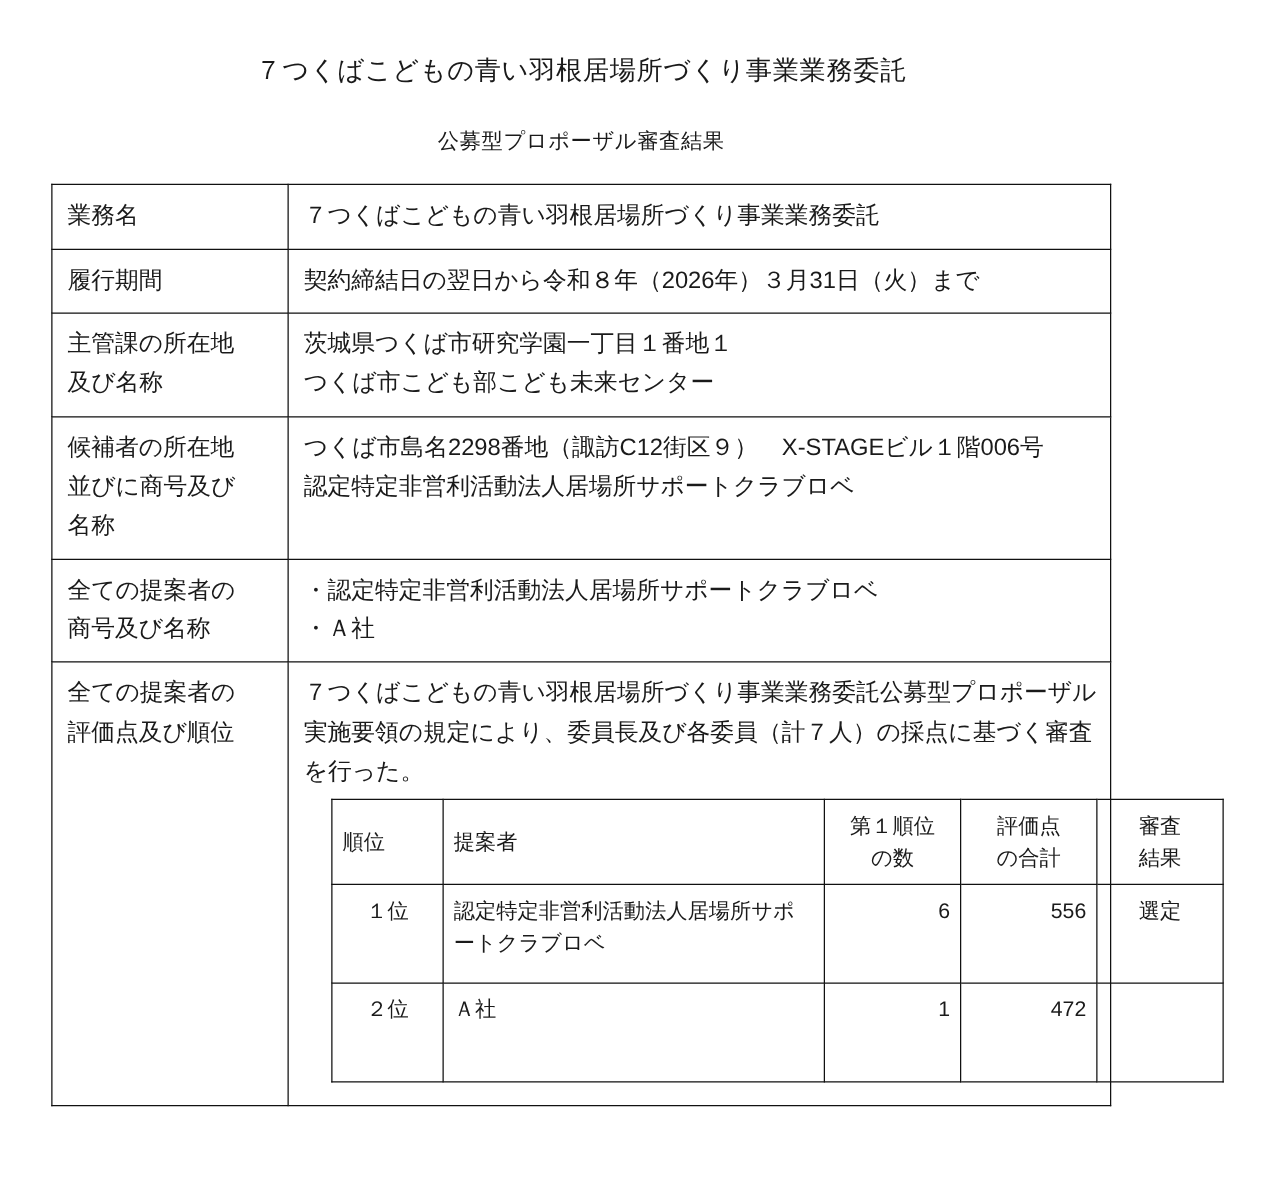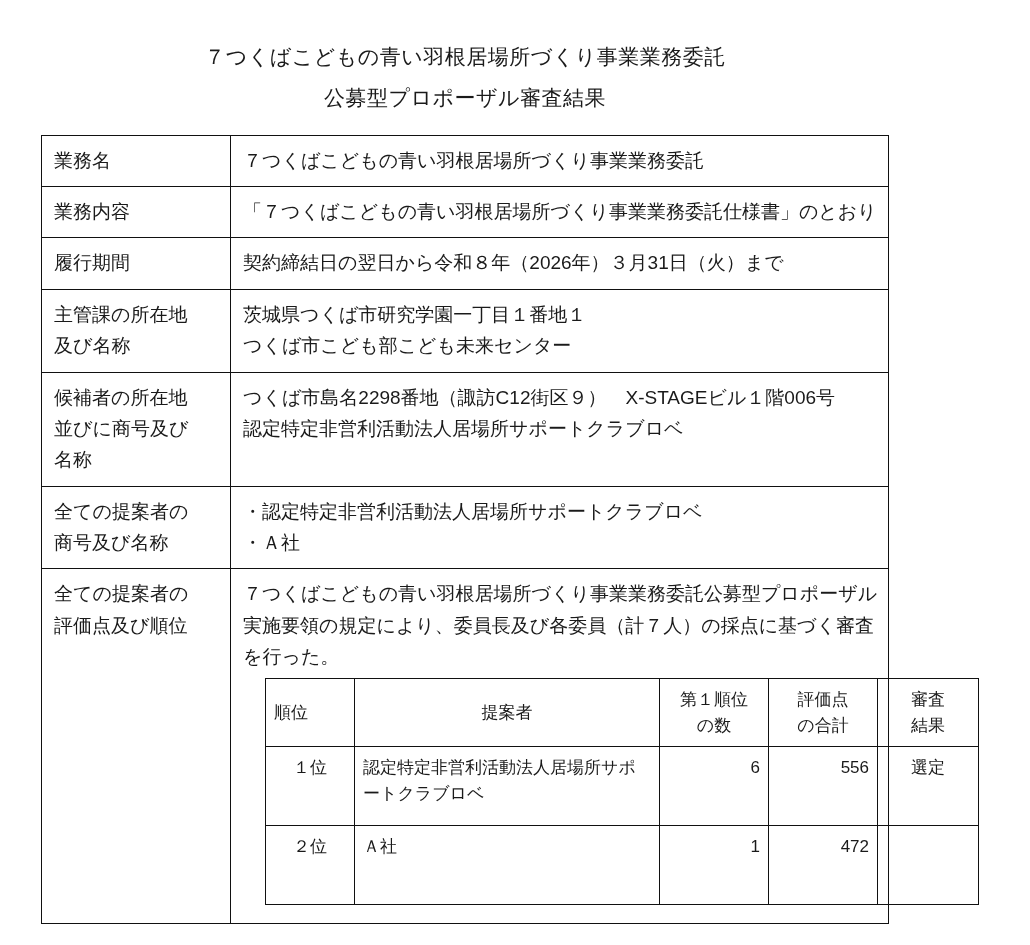--- a/index.html
+++ b/index.html
@@ -24,24 +24,24 @@
   .title-block {
     text-align: center;
     padding-top: 42px;
   }
   .title-line1 {
     font-size: 21px;
     letter-spacing: 0.5px;
     line-height: 1.4;
   }
   .title-line2 {
-    font-size: 21px;
+    font-size: 17px;
     letter-spacing: 0.5px;
     line-height: 1.4;
-    margin-top: 12px;
+    margin-top: 30px;
   }
   .main-table {
     margin: 22px auto 0 auto;
     width: 848px;
     border-collapse: collapse;
     table-layout: fixed;
   }
   .main-table td {
     border: 1.5px solid #111111;
     vertical-align: top;
@@ -68,21 +68,21 @@
   }
   .inner-table td, .inner-table th {
     border: 1.5px solid #111111;
     font-size: 17px;
     line-height: 1.5;
     font-weight: normal;
     padding: 8px 8px;
     vertical-align: top;
   }
   .ih-rank { width: 72px; text-align: left; }
-  .ih-name { width: 288px; text-align: center; }
+  .ih-name { width: 288px; }
   .ih-first { width: 92px; text-align: center; }
   .ih-score { width: 92px; text-align: center; }
   .ih-result { width: 84px; text-align: center; }
   .r-rank { text-align: center; vertical-align: middle; }
   .r-name { text-align: left; }
   .r-num { text-align: right; vertical-align: middle; padding-right: 10px; }
   .r-res { text-align: center; vertical-align: middle; }
   .row-tall td { height: 62px; }
   .header-row td { height: 50px; vertical-align: middle; }
   .label-mid { vertical-align: middle; }
@@ -99,28 +99,20 @@
   </div>
 
   <table class="main-table">
     <tbody>
       <tr>
         <td class="col-label label-mid">
             <span class="cell-text">業務名</span>
           </td>
         <td class="col-value label-mid">
             <span class="cell-text">７つくばこどもの青い羽根居場所づくり事業業務委託</span>
-          </td>
-      </tr>
-      <tr>
-        <td class="col-label label-mid">
-            <span class="cell-text">業務内容</span>
-          </td>
-        <td class="col-value">
-            <span class="cell-text">「７つくばこどもの青い羽根居場所づくり事業業務委託仕様書」のとおり</span>
           </td>
       </tr>
       <tr>
         <td class="col-label label-mid">
             <span class="cell-text">履行期間</span>
           </td>
         <td class="col-value label-mid">
             <span class="cell-text">契約締結日の翌日から令和８年（2026年）３月31日（火）まで</span>
           </td>
       </tr>

